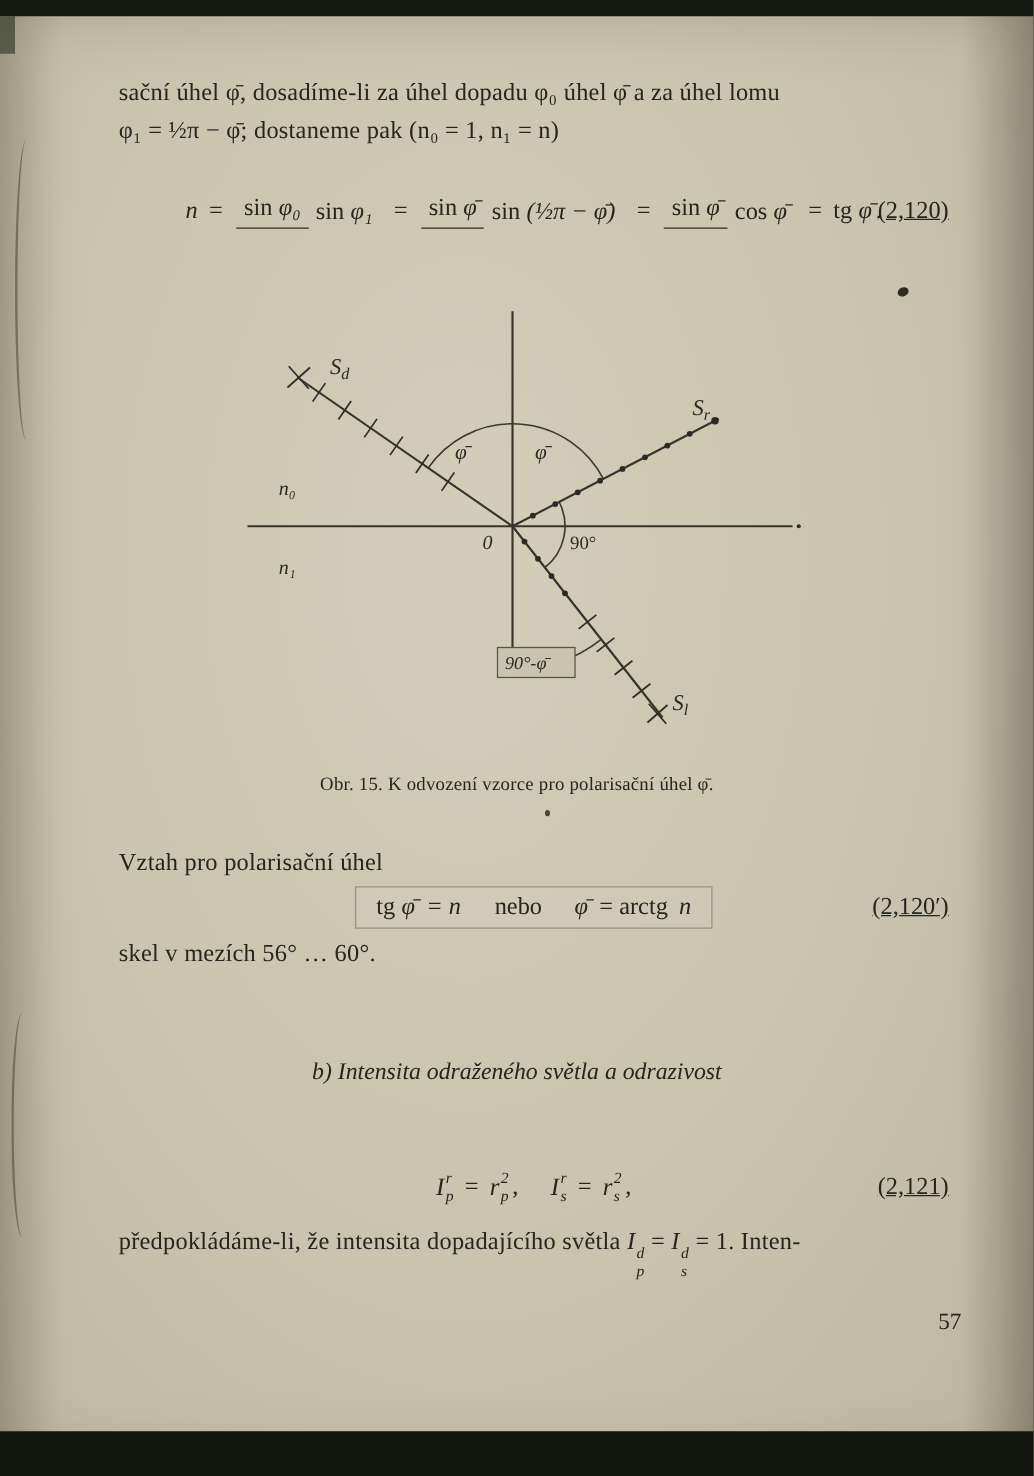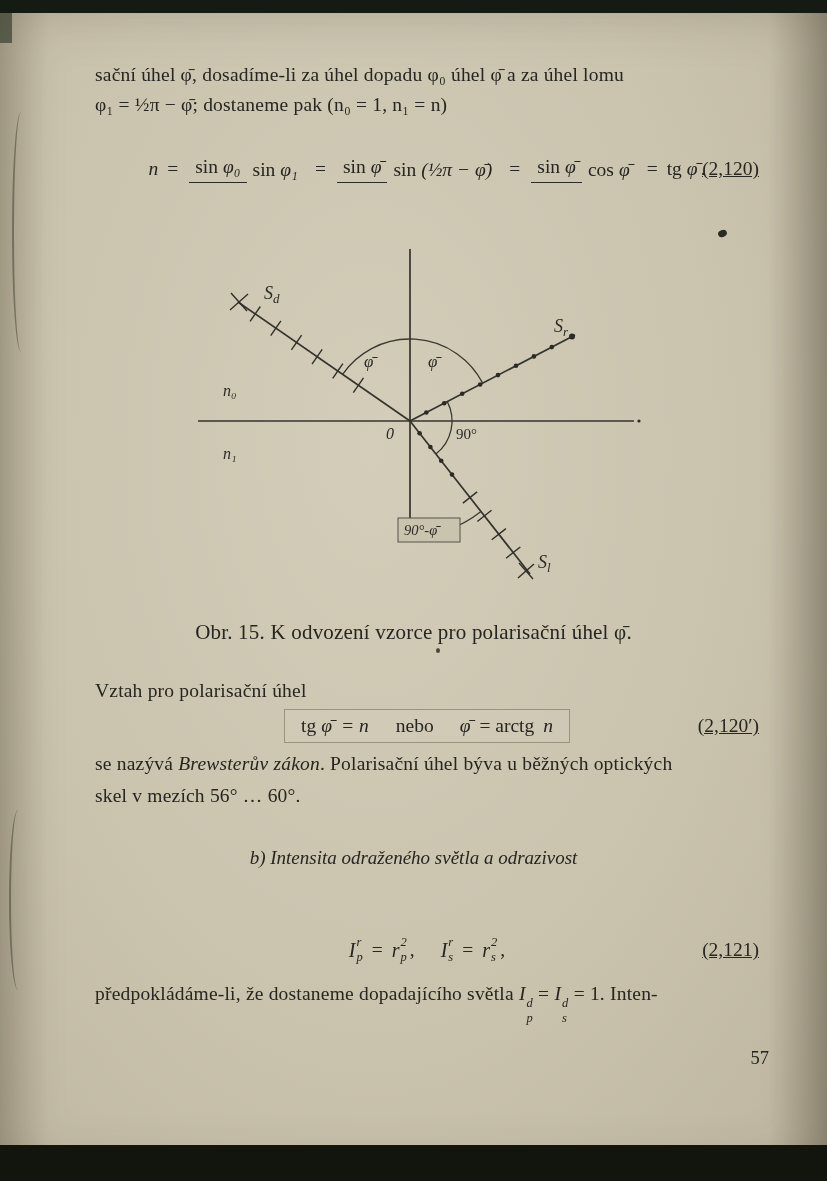--- a/index.html
+++ b/index.html
@@ -19,21 +19,21 @@
   .m2{left:9px;top:810px;height:180px;}
   .speck{position:absolute;left:718px;top:230px;width:9px;height:7px;background:#2b2b22;border-radius:50%;transform:rotate(-22deg);}
   .dot-small{position:absolute;left:436px;top:648px;width:4px;height:5px;background:#4a473a;border-radius:50%;}
 
   .text{position:absolute;font-size:19.5px;line-height:30px;letter-spacing:.2px;}
   .para1{left:95px;top:60px;width:675px;}
   .para2{left:95px;top:676px;width:640px;}
   .para3{left:95px;top:748px;width:680px;line-height:32px;}
   .para4{left:95px;top:900px;width:660px;text-indent:26px;}
   .para5{left:95px;top:978px;width:680px;line-height:31px;}
-  .caption{position:absolute;top:620px;left:0;right:0;text-align:center;font-size:21px;letter-spacing:.2px;}
+  .caption{position:absolute;top:620px;left:0;right:0;text-align:center;font-size:15px;letter-spacing:.2px;}
   .heading-b{position:absolute;top:847px;left:0;right:0;text-align:center;font-style:italic;font-size:19px;}
   .it{font-style:italic;}
   .pagenum{position:absolute;top:1048px;right:58px;font-size:18.5px;}
 
   .eqrow{position:absolute;left:95px;right:68px;display:flex;align-items:center;justify-content:center;font-size:19.5px;}
   .eq1row{top:138px;height:62px;}
   .eq2row{top:704px;height:44px;}
   .eq3row{top:926px;height:48px;}
   .eqnum{position:absolute;right:0;top:50%;transform:translateY(-50%);font-style:normal;text-decoration:underline;}
   .op{margin:0 9px;}
@@ -173,21 +173,20 @@
       <span>nebo</span>
       <span class="gap-lg"></span>
       <span class="var">φ̄</span>
       <span class="op">= arctg</span>
       <span class="var">n</span>
     </span>
     <span class="eqnum">(2,120′)</span>
   </div>
 
   <div class="text para3">
-    <div><span>se nazývá </span><span class="it">Brewsterův zákon</span><span>. Polarisační úhel býva u běžných optických</span></div>
     <div>skel v mezích 56° … 60°.</div>
   </div>
 
   <div class="heading-b">b) Intensita odraženého světla a odrazivost</div>
 
 
   <div class="eqrow eq3row">
     <span class="var big">I</span>
       <span class="ss">
         <span class="up">r</span>
@@ -211,21 +210,21 @@
       <span class="ss">
         <span class="up">2</span>
         <span>s</span>
       </span>
     <span class="comma">,</span>
     <span class="eqnum">(2,121)</span>
   </div>
 
   <div class="text para5">
     <div>
-      <span>předpokládáme-li, že dostaneme dopadajícího světla </span><span class="var">I</span><span class="ss">
+      <span>předpokládáme-li, že intensita dopadajícího světla </span><span class="var">I</span><span class="ss">
           <span class="up">d</span>
           <span>p</span>
         </span><span> = </span><span class="var">I</span><span class="ss">
           <span class="up">d</span>
           <span>s</span>
         </span><span> = 1. Inten-</span>
     </div>
   </div>
 
   <div class="pagenum">57</div>

